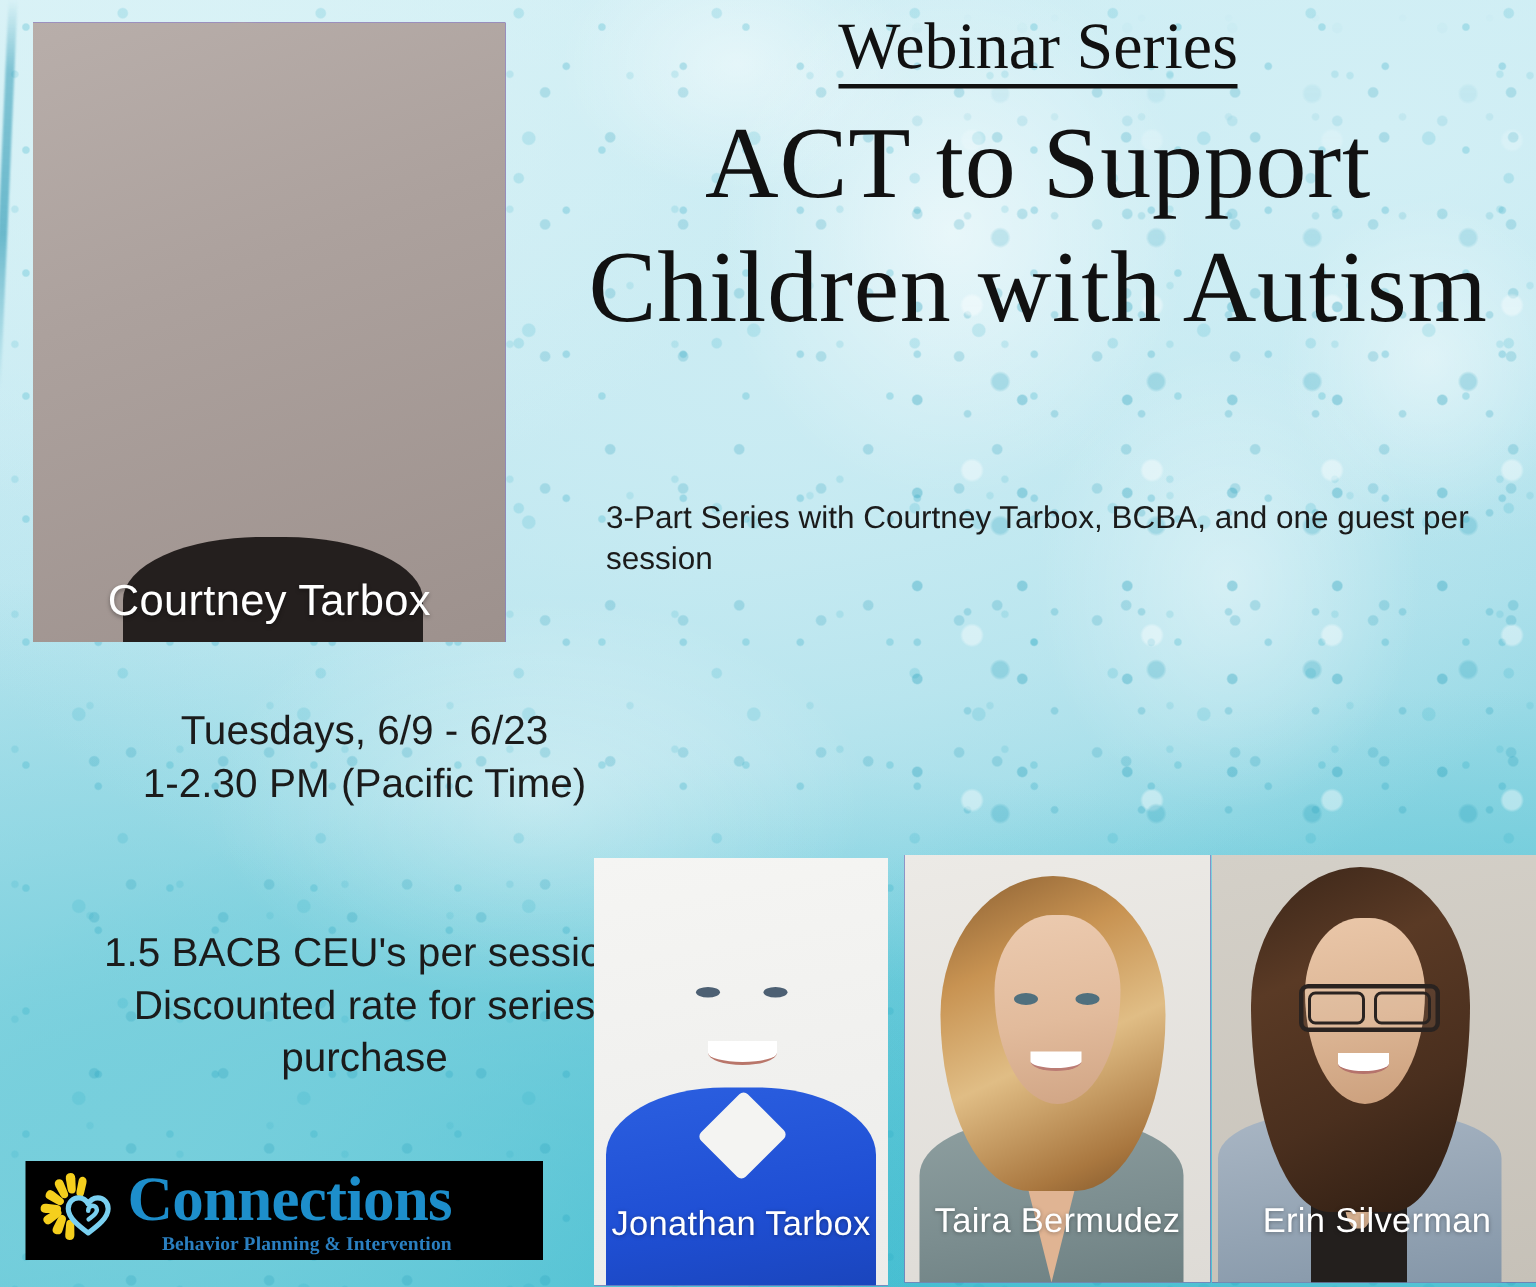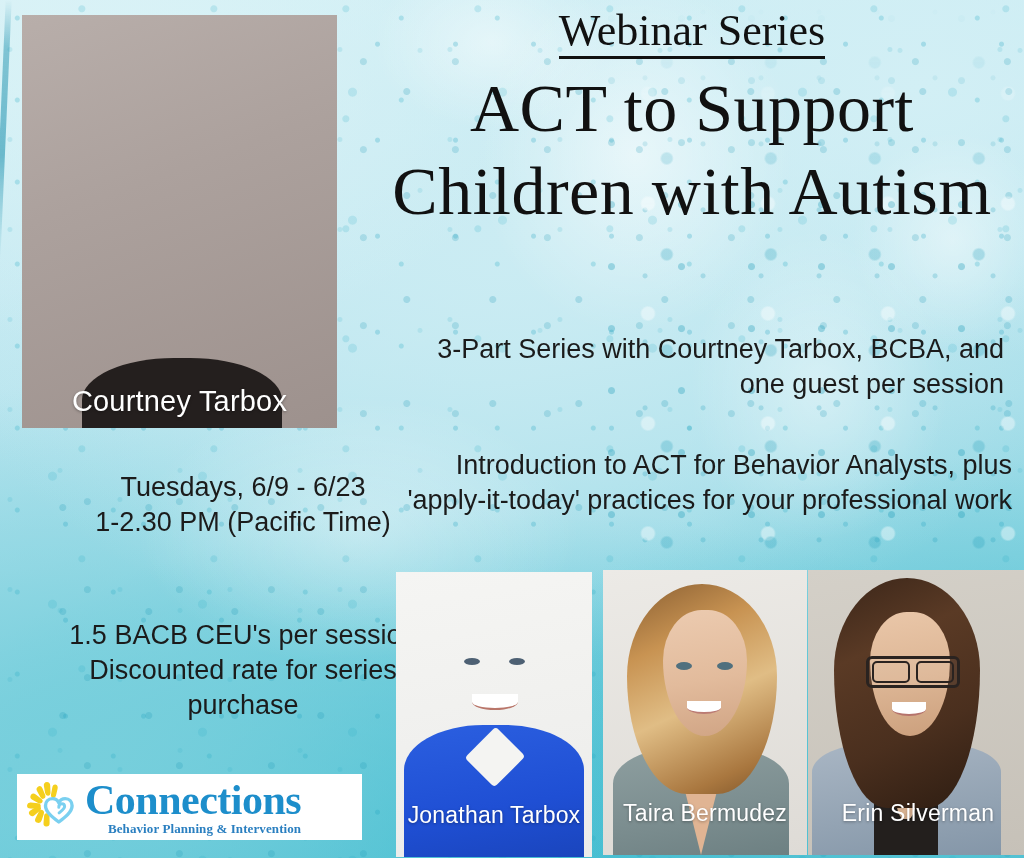--- a/index.html
+++ b/index.html
@@ -228,23 +228,23 @@
     font-family: "Liberation Serif", serif;
     font-size: 68px;
     line-height: 1.22;
     font-weight: 400;
     margin-top: 8px;
     letter-spacing: 0.5px;
   }
   .body-copy {
     position: absolute;
     color: #1b1b1b;
-    text-align: right;
+    text-align: left;
     font-family: "Liberation Sans", sans-serif;
-    font-size: 27px;
+    font-size: 21px;
     line-height: 1.30;
   }
   #subtitle { left: 404px; top: 332px; width: 600px; }
   #description { left: 396px; top: 448px; width: 616px; }
 
   
   .left-copy {
     position: absolute;
     color: #1b1b1b;
     text-align: center;
@@ -253,21 +253,21 @@
     line-height: 1.30;
     left: 15px; width: 368px; padding-left: 44px;
   }
   #schedule { top: 470px; }
   #ceu-info { top: 618px; }
 
   
   #logo-box {
     position: absolute;
     left: 17px; top: 774px; width: 345px; height: 66px;
-    background: #ffffff;
+    background: #000000;
     display: flex;
     align-items: center;
     padding: 13px 4px;
     box-sizing: border-box;
   }
   #logo-mark { width: 62px; height: 56px; flex: 0 0 auto; }
   #logo-text { margin-left: 2px; line-height: 1; }
   #logo-word {
     font-family: "Liberation Serif", serif;
     font-weight: 700;
@@ -308,21 +308,20 @@
   </div>
 
   <div id="headline-block">
     <div>
       <span id="kicker">Webinar Series</span>
     </div>
     <div id="title">ACT to Support Children with Autism</div>
   </div>
 
   <div class="body-copy" id="subtitle">3-Part Series with Courtney Tarbox, BCBA, and one guest per session</div>
-  <div class="body-copy" id="description">Introduction to ACT for Behavior Analysts, plus 'apply-it-today' practices for your professional work</div>
 
   <div class="left-copy" id="schedule">Tuesdays, 6/9 - 6/23<br>1-2.30 PM (Pacific Time)</div>
   <div class="left-copy" id="ceu-info">1.5 BACB CEU's per session<br>Discounted rate for series purchase</div>
 
   <div class="photo guest" id="photo-jonathan">
     <div class="backdrop"></div>
     <div class="torso"></div>
     <div class="collar"></div>
     <div class="head"></div>
     <div class="eye-l"></div>

